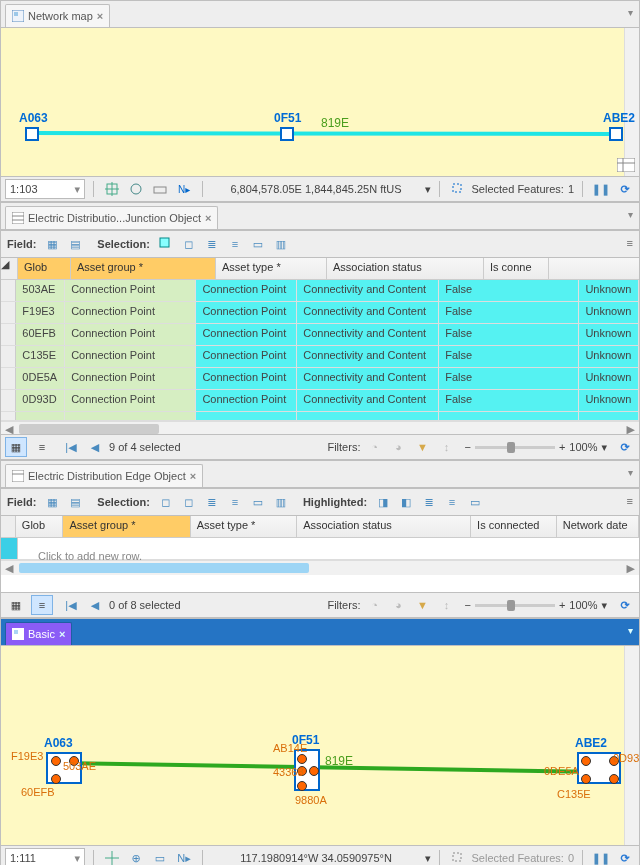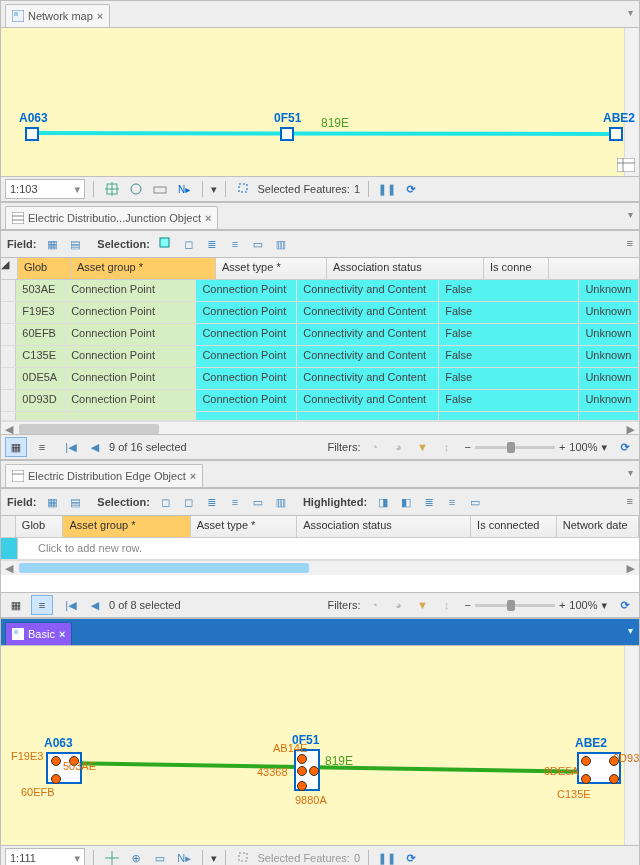--- a/index.html
+++ b/index.html
@@ -35,21 +35,21 @@
 .hthumb{position:absolute;height:10px;top:2px;background:#ccc;border-radius:2px}
 .viewbar{height:24px;background:#eeeeee;border-top:1px solid #bfbfbf;display:flex;align-items:center;padding:0 4px;gap:4px;font-size:11px}
 .togglebtn{width:20px;height:18px;display:flex;align-items:center;justify-content:center;border:1px solid transparent}
 .togglebtn.on{background:#cfe6ff;border-color:#7fb3e6}
 .zoom{display:flex;align-items:center;gap:4px}
 .slider{width:80px;height:3px;background:#ccc;position:relative}
 .sliderknob{position:absolute;left:40%;top:-4px;width:8px;height:11px;background:#999;border-radius:2px}
 .refresh{color:#2a7ad5;font-weight:bold}
 .orangelbl{position:absolute;color:#d96f0b;font-size:11px}
 .dot{position:absolute;width:8px;height:8px;border-radius:50%;background:#ff6600;border:1px solid #333}
-.addrow{color:#888;padding:4px 20px;font-style:normal}
+.addrow{color:#888;padding:12px 20px;font-style:normal}
 .highlightthumb{background:#9dd5f5}
 .col-g{width:40px}.col-ag{width:132px}.col-at{width:98px}.col-as{width:144px}.col-sub{width:142px}.col-con{width:52px}
 .e-col-g{width:40px}.e-col-ag{width:132px}.e-col-at{width:108px}.e-col-as{width:186px}.e-col-con{width:84px}.e-col-cd{width:80px}
 svg{display:block}
 </style>
 </head>
 <body>
 
 <div class="pane" style="height:200px">
   <div class="tabbar">
@@ -107,21 +107,21 @@
         <svg width="14" height="14">
           <rect x="1" y="5" width="12" height="6" fill="none" stroke="#888"></rect>
         </svg>
       </span>
     <span class="iconbtn">
         <svg width="14" height="14">
           <text x="1" y="11" font-size="10" fill="#06c">N▸</text>
         </svg>
       </span>
     <span class="sep"></span>
-    ▾
+    <span style="flex:1;text-align:center">6,804,578.05E 1,844,845.25N ftUS</span>▾
     <span class="sep"></span>
     <span class="iconbtn">
         <svg width="14" height="14">
           <rect x="2" y="2" width="8" height="8" fill="none" stroke="#06c" stroke-dasharray="2"></rect>
         </svg>
       </span>
     <span>Selected Features:</span>
     <span>1</span>
     <span class="sep"></span>
     <span class="iconbtn">❚❚</span>
@@ -245,21 +245,21 @@
         <div class="hthumb" style="left:18px;width:140px"></div>
         <span style="margin-left:auto;margin-right:4px;color:#888">▶</span>
       </div>
   </div>
   <div class="viewbar">
     <span class="togglebtn on">▦</span>
     <span class="togglebtn">≡</span>
     <span class="sep"></span>
     <span class="iconbtn">|◀</span>
     <span class="iconbtn">◀</span>
-    <span>9 of 16 selected</span>
+    <span>9 of 4 selected</span>
     <span style="flex:1"></span>
     <span>Filters:</span>
     <span class="iconbtn" style="color:#bbb">◔</span>
     <span class="iconbtn" style="color:#bbb">◕</span>
     <span class="iconbtn" style="color:#d6a94a">▼</span>
     <span class="iconbtn" style="color:#bbb">↕</span>
     <span class="sep"></span>
     <div class="zoom"><span>−</span><div class="slider">
           <div class="sliderknob"></div>
         </div><span>+</span><span>100%</span>▾</div>
@@ -386,21 +386,21 @@
       <div class="dot" style="left: 296px; top: 135px;"></div>
       <div class="dot" style="left: 308px; top: 120px;"></div>
       <div class="dot" style="left: 580px; top: 110px;"></div>
       <div class="dot" style="left: 608px; top: 110px;"></div>
       <div class="dot" style="left: 580px; top: 128px;"></div>
       <div class="dot" style="left: 608px; top: 128px;"></div>
       <div class="orangelbl" style="left: 10px; top: 104px;">F19E3</div>
       <div class="orangelbl" style="left: 62px; top: 114px;">503AE</div>
       <div class="orangelbl" style="left: 20px; top: 140px;">60EFB</div>
       <div class="orangelbl" style="left: 256px; top: 96px; margin-left: 16px;">AB14E</div>
-      <div class="orangelbl" style="left: 256px; top: 120px; text-align: center;">43368</div>
+      <div class="orangelbl" style="left: 272px; top: 120px; text-align: center;">43368</div>
       <div class="orangelbl" style="left: 294px; top: 148px;">9880A</div>
       <div class="orangelbl" style="left: 543px; top: 119px;">0DE5A</div>
       <div class="orangelbl" style="left: 612px; top: 106px;">0D93D</div>
       <div class="orangelbl" style="left: 556px; top: 142px;">C135E</div>
       <div class="edgelbl" style="left: 324px; top: 108px;">819E</div>
     </div>
   <div class="statusbar">
     <div class="scalebox">
         <span>1:111</span>
         <span class="dd">▾</span>
@@ -409,21 +409,21 @@
     <span class="iconbtn">
         <svg width="14" height="14">
           <line x1="7" y1="0" x2="7" y2="14" stroke="#4a8"></line>
           <line x1="0" y1="7" x2="14" y2="7" stroke="#4a8"></line>
         </svg>
       </span>
     <span class="iconbtn">⊕</span>
     <span class="iconbtn">▭</span>
     <span class="iconbtn">N▸</span>
     <span class="sep"></span>
-    ▾
+    <span style="flex:1;text-align:center">117.1980914°W 34.0590975°N</span>▾
     <span class="sep"></span>
     <span class="iconbtn">
         <svg width="14" height="14">
           <rect x="2" y="2" width="8" height="8" fill="none" stroke="#888" stroke-dasharray="2"></rect>
         </svg>
       </span>
     <span style="color:#999">Selected Features:</span>
     <span style="color:#999">0</span>
     <span class="sep"></span>
     <span class="iconbtn">❚❚</span>

